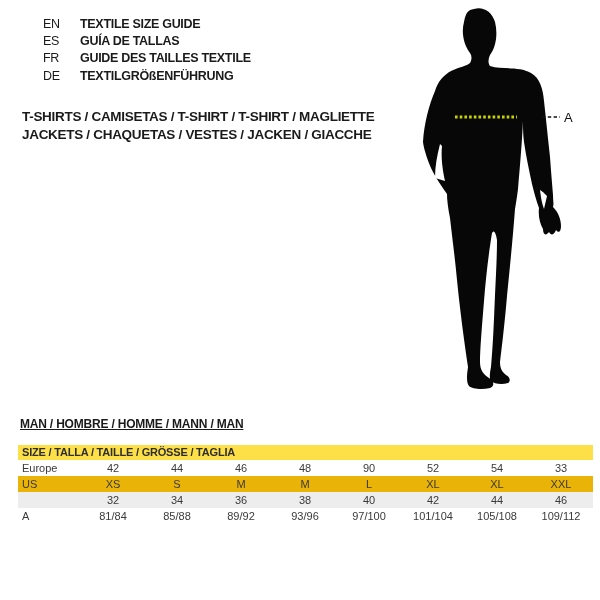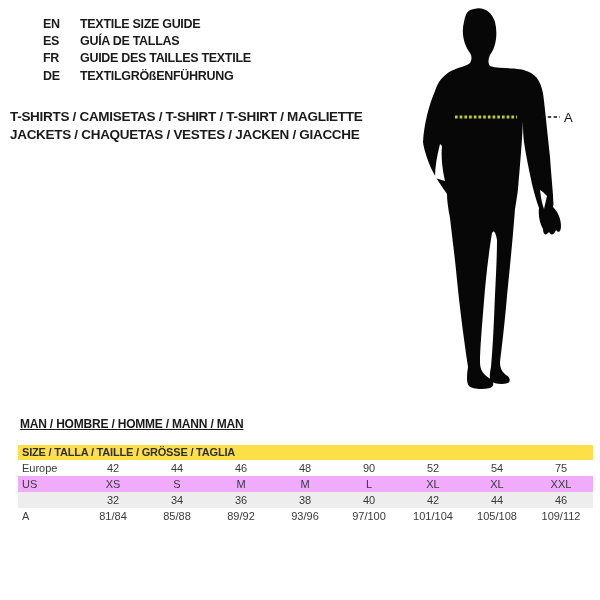--- a/index.html
+++ b/index.html
@@ -24,35 +24,35 @@
     top: 15px;
   }
   .lang-row {
     display: flex;
     height: 17.4px;
     align-items: center;
   }
   .lang-code {
     width: 37px;
     font-size: 12.5px;
-    font-weight: 700;
+    font-weight: 400;
     letter-spacing: -0.3px;
     padding-left: 21px;
   }
   .lang-label {
     font-size: 12.5px;
     font-weight: 700;
     letter-spacing: -0.3px;
     white-space: nowrap;
   }
 
   
   .category-block {
     position: absolute;
-    left: 10px;
+    left: 22px;
     top: 109px;
   }
   .category-line {
     font-size: 13.5px;
     font-weight: 700;
     letter-spacing: -0.3px;
     height: 17.6px;
     white-space: nowrap;
   }
 
@@ -231,23 +231,23 @@
     <div>
         <div class="trow">
           <span class="tlabel">Europe</span>
           <span class="tcell">42</span>
           <span class="tcell">44</span>
           <span class="tcell">46</span>
           <span class="tcell">48</span>
           <span class="tcell">90</span>
           <span class="tcell">52</span>
           <span class="tcell">54</span>
-          <span class="tcell">75</span>
-        </div>
-        <div class="trow" style="background: #f0abfc;">
+          <span class="tcell">33</span>
+        </div>
+        <div class="trow" style="background: #eab308;">
           <span class="tlabel">US</span>
           <span class="tcell">XS</span>
           <span class="tcell">S</span>
           <span class="tcell">M</span>
           <span class="tcell">M</span>
           <span class="tcell">L</span>
           <span class="tcell">XL</span>
           <span class="tcell">XL</span>
           <span class="tcell">XXL</span>
         </div>

